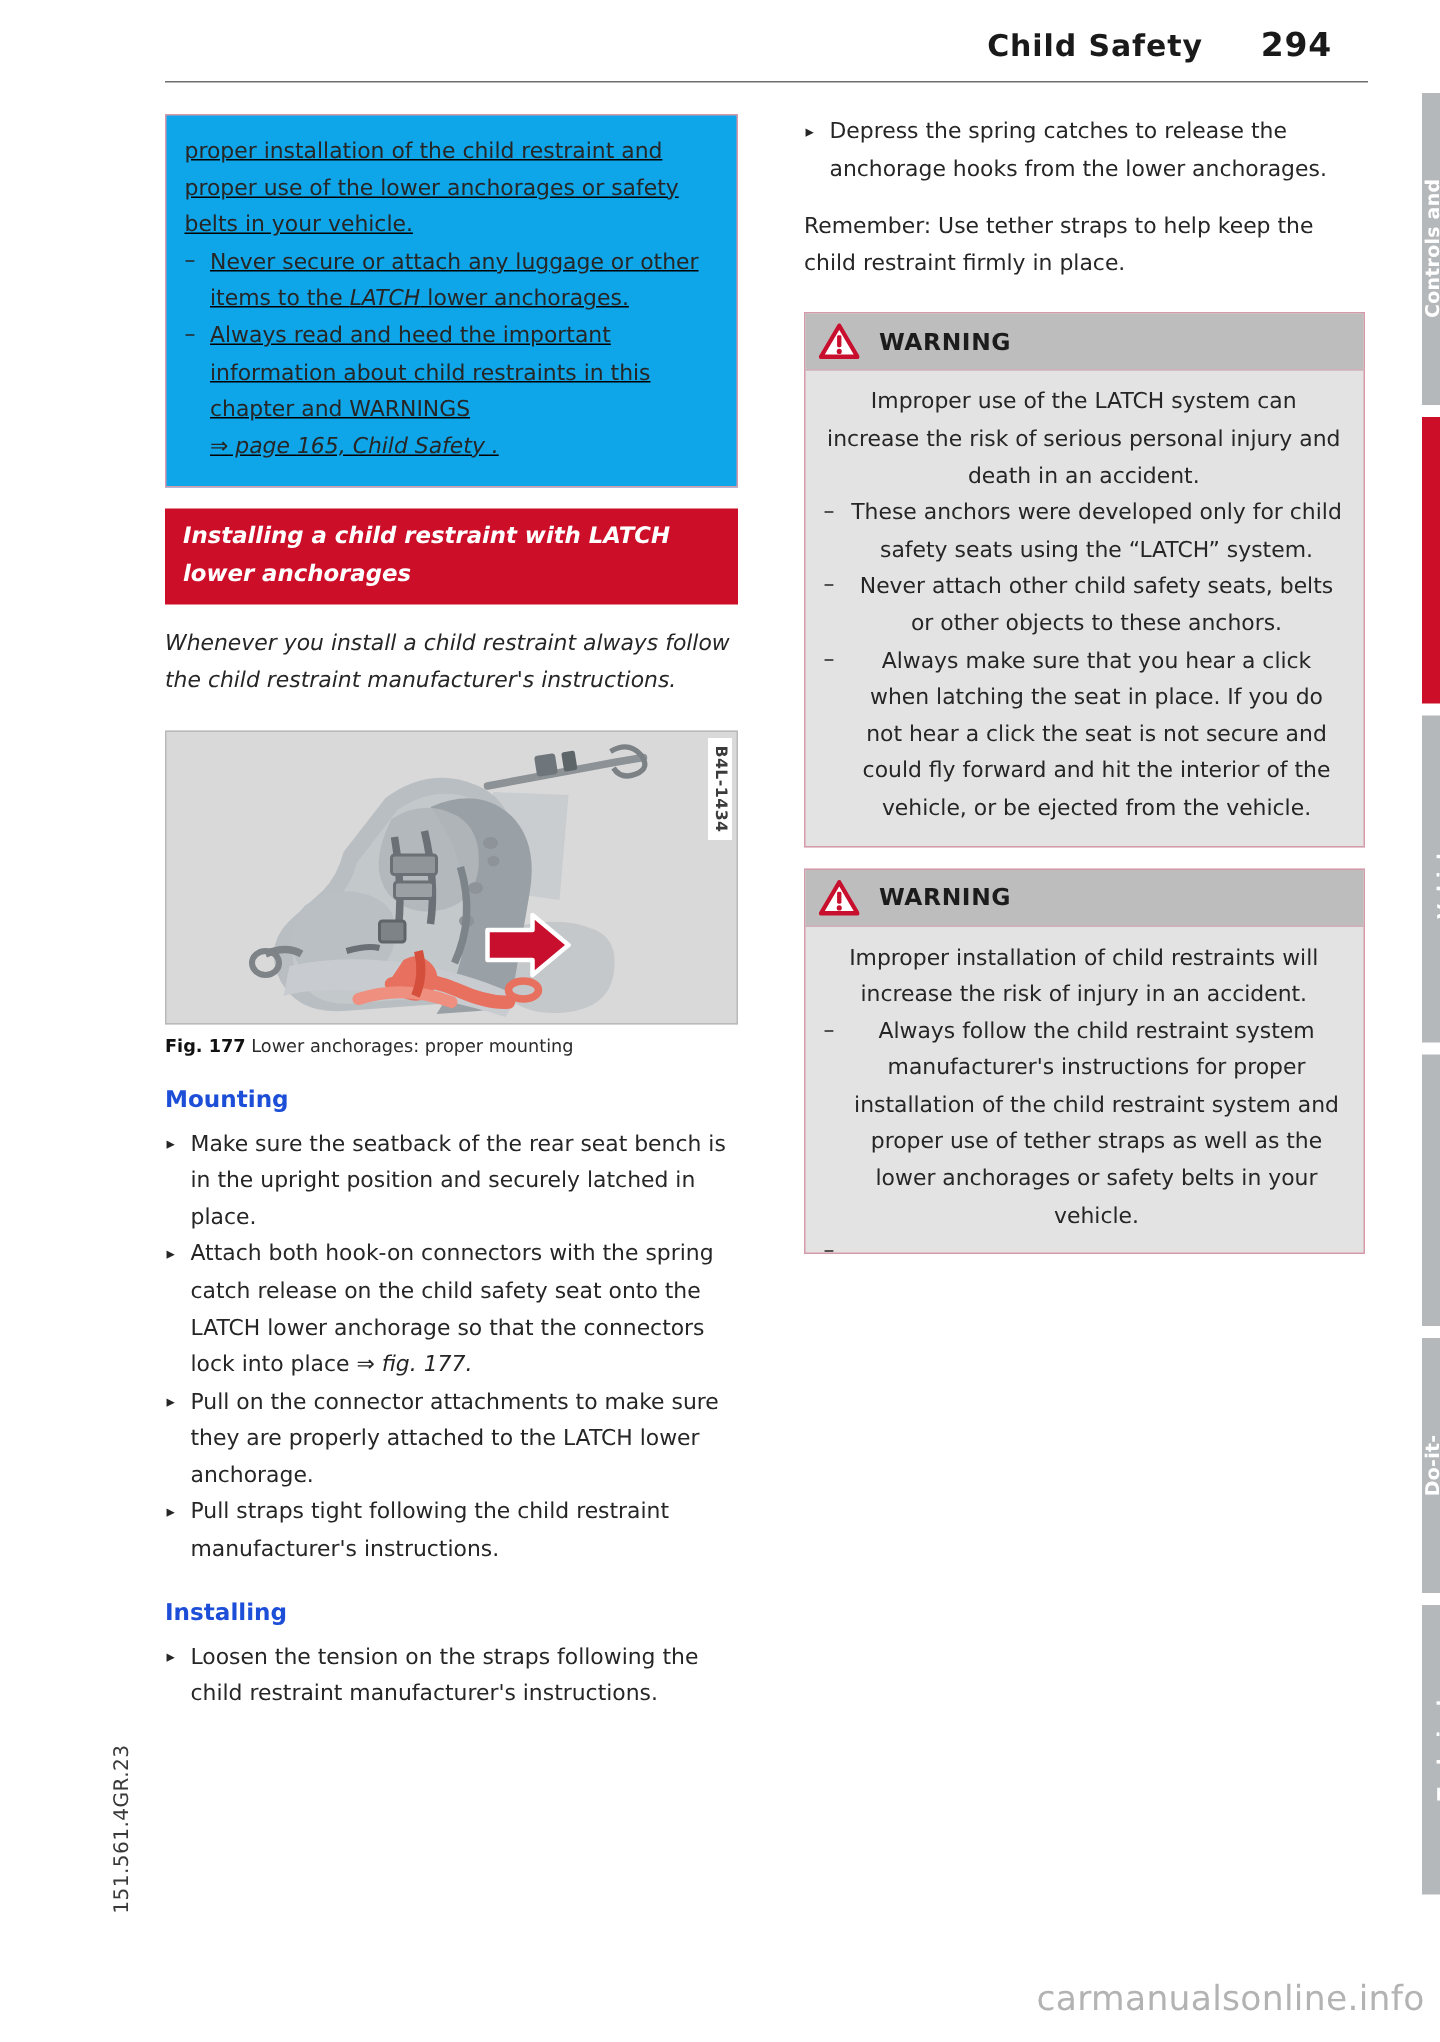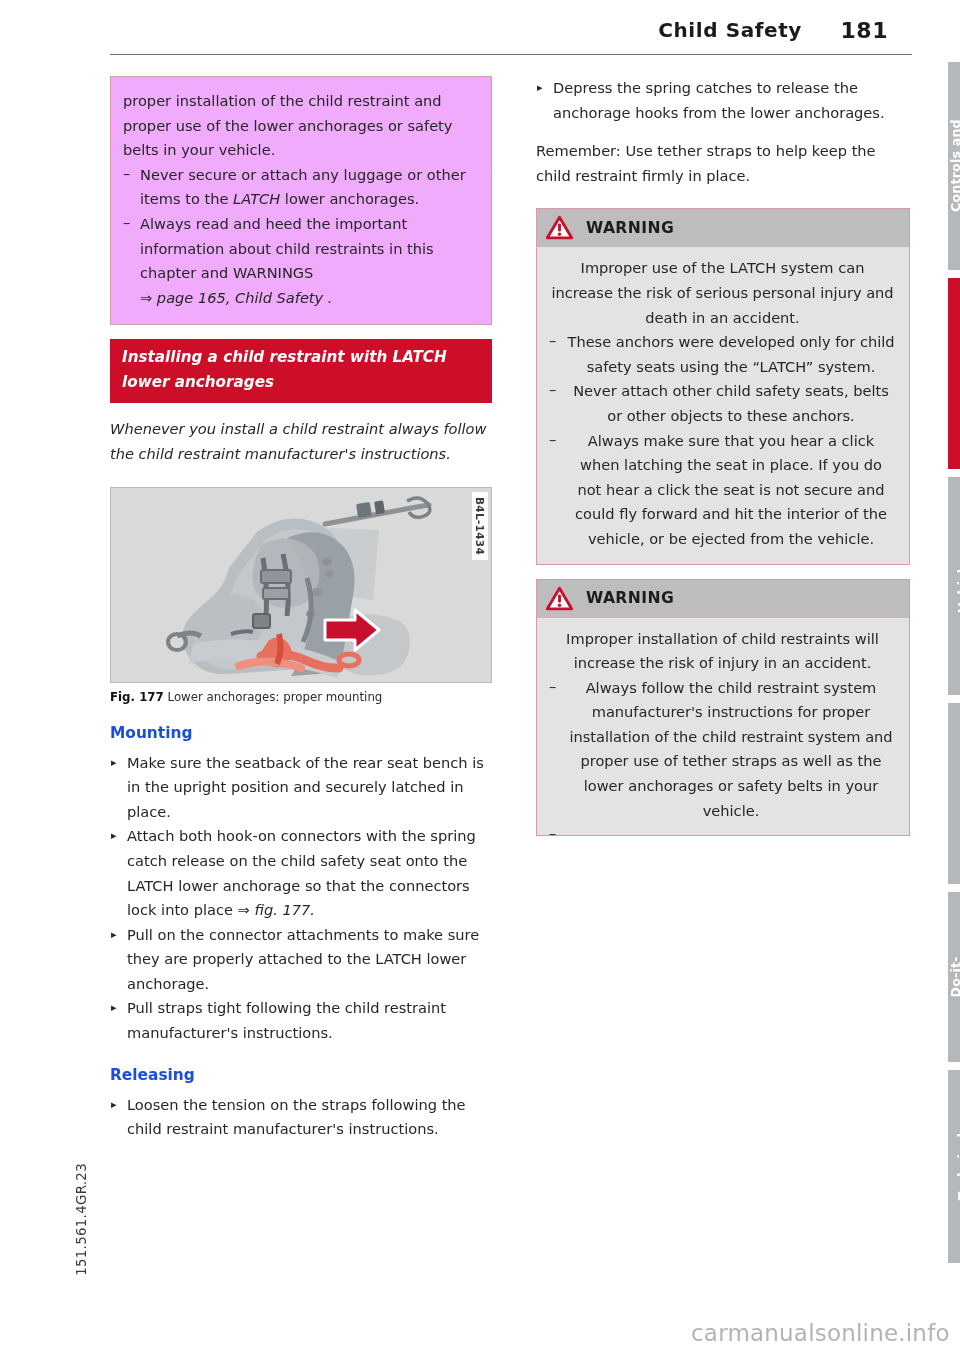--- a/index.html
+++ b/index.html
@@ -48,22 +48,23 @@
   .li.dash { padding-left: 17px; }
   .li.dash .bullet { left: 0px; font-size: 14.6px; top: -1px; }
 
   .para { font-size: 14.6px; line-height: 24.6px; color: #262626; }
   .ital { font-style: italic; }
   .arrow-ref { font-style: italic; white-space: nowrap; }
 
   
   .infobox {
     border: 1px solid #d69aab;
-    background: #f0abfc;
+    background: #0ea5e9;
     padding: 12px 14px 14px 12px;
+    text-decoration: underline;
   }
   .infobox .li, .infobox .body-text { color: #262626; }
 
   
   .section-head {
     background: #cc0e28;
     color: #ffffff;
     font-size: 15.2px; font-weight: bold;
     line-height: 25px;
     padding: 6px 12px 8px 12px;
@@ -159,21 +160,21 @@
   .gap-m { height: 14px; }
   .gap-l { height: 20px; }
 </style>
 </head>
 <body>
 
 <div class="page">
 
   <div class="header">
     <div class="header-title">Child Safety</div>
-    <div class="header-page">181</div>
+    <div class="header-page">294</div>
     <div class="header-rule"></div>
   </div>
 
   <div class="col-left">
 
     <div class="infobox">
       <div class="body-text">proper installation of the child restraint and proper use of the lower anchorages or safety belts in your vehicle.</div>
       <div class="li dash" style="margin-top:0;">
         <span class="bullet">–</span>
         <span>Never secure or attach any luggage or other items to the <span class="ital">LATCH</span> lower anchorages.</span>
@@ -270,21 +271,21 @@
       <span class="bullet">▸</span>
       <span>Pull on the connector attachments to make sure they are properly attached to the LATCH lower anchorage.</span>
     </div>
     <div class="li">
       <span class="bullet">▸</span>
       <span>Pull straps tight following the child restraint manufacturer's instructions.</span>
     </div>
 
     <div class="gap-l"></div>
 
-    <div class="subhead">Releasing</div>
+    <div class="subhead">Installing</div>
     <div class="gap-s"></div>
     <div class="li">
       <span class="bullet">▸</span>
       <span>Loosen the tension on the straps following the child restraint manufacturer's instructions.</span>
     </div>
   </div>
 
   <div class="col-right">
 
     <div class="li">

